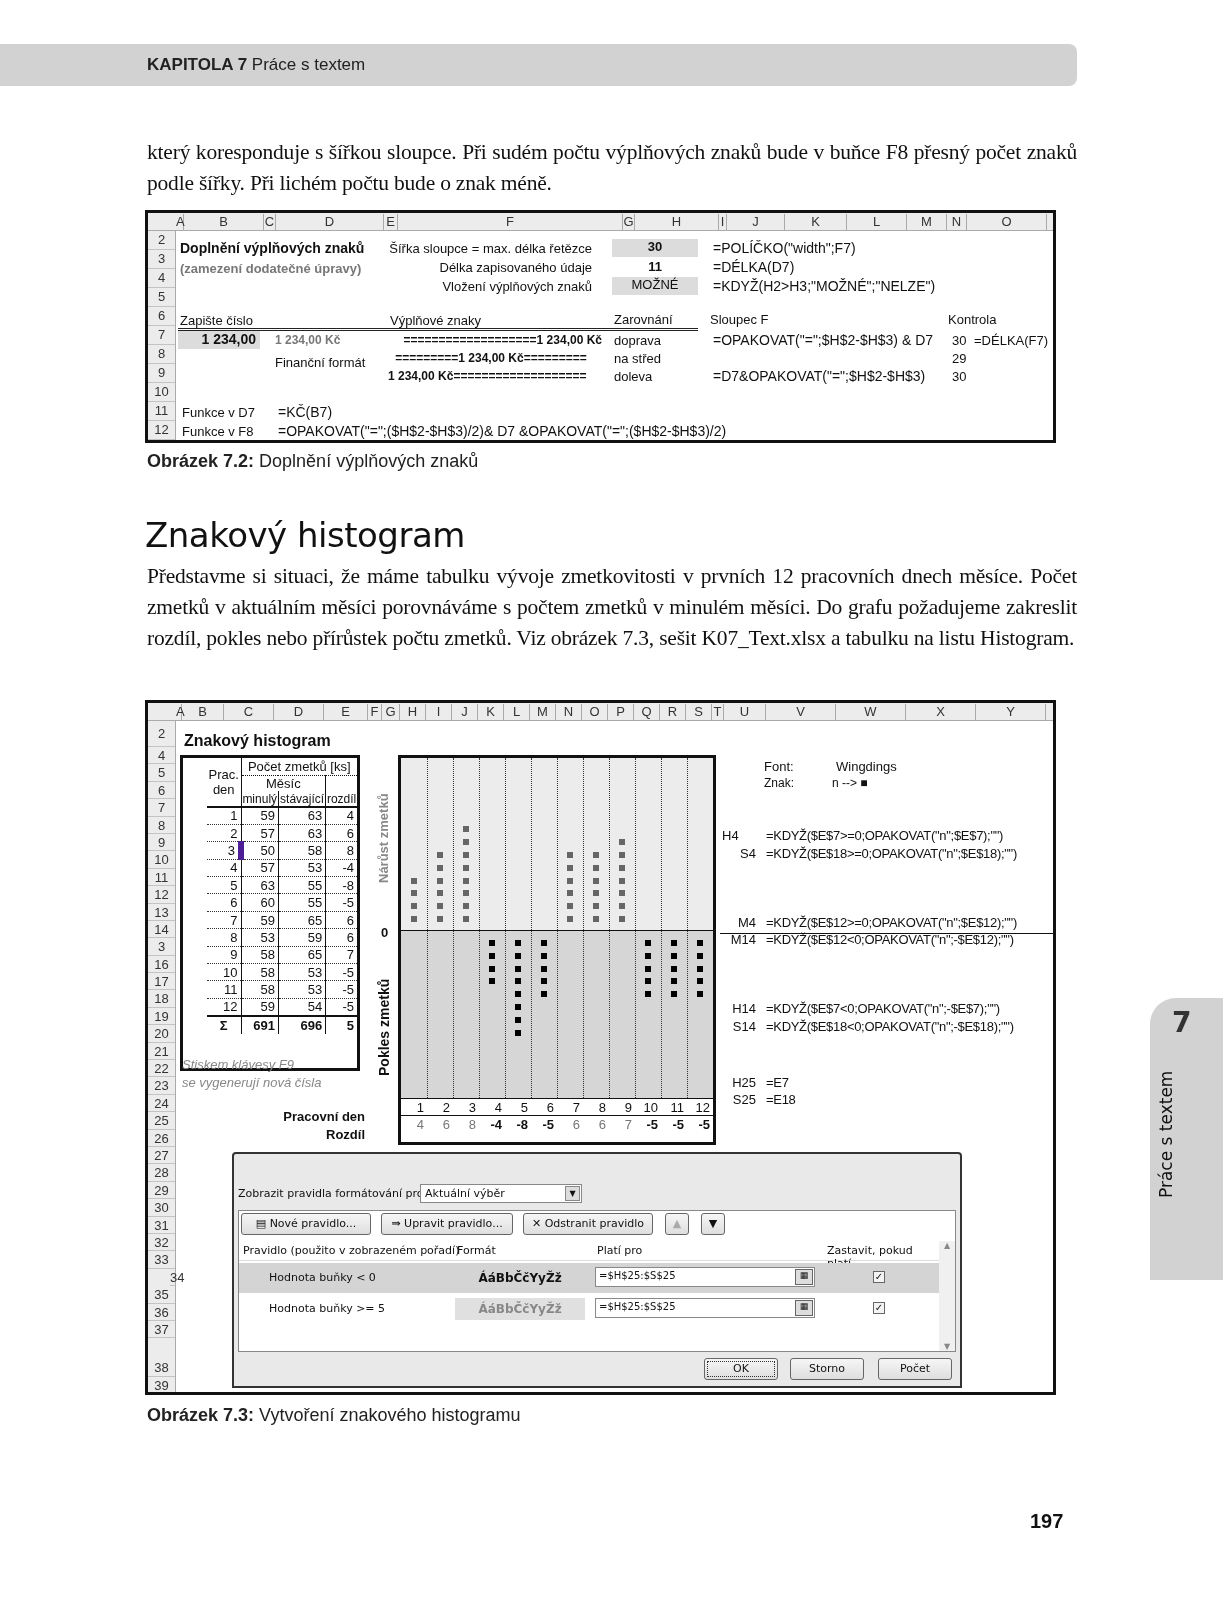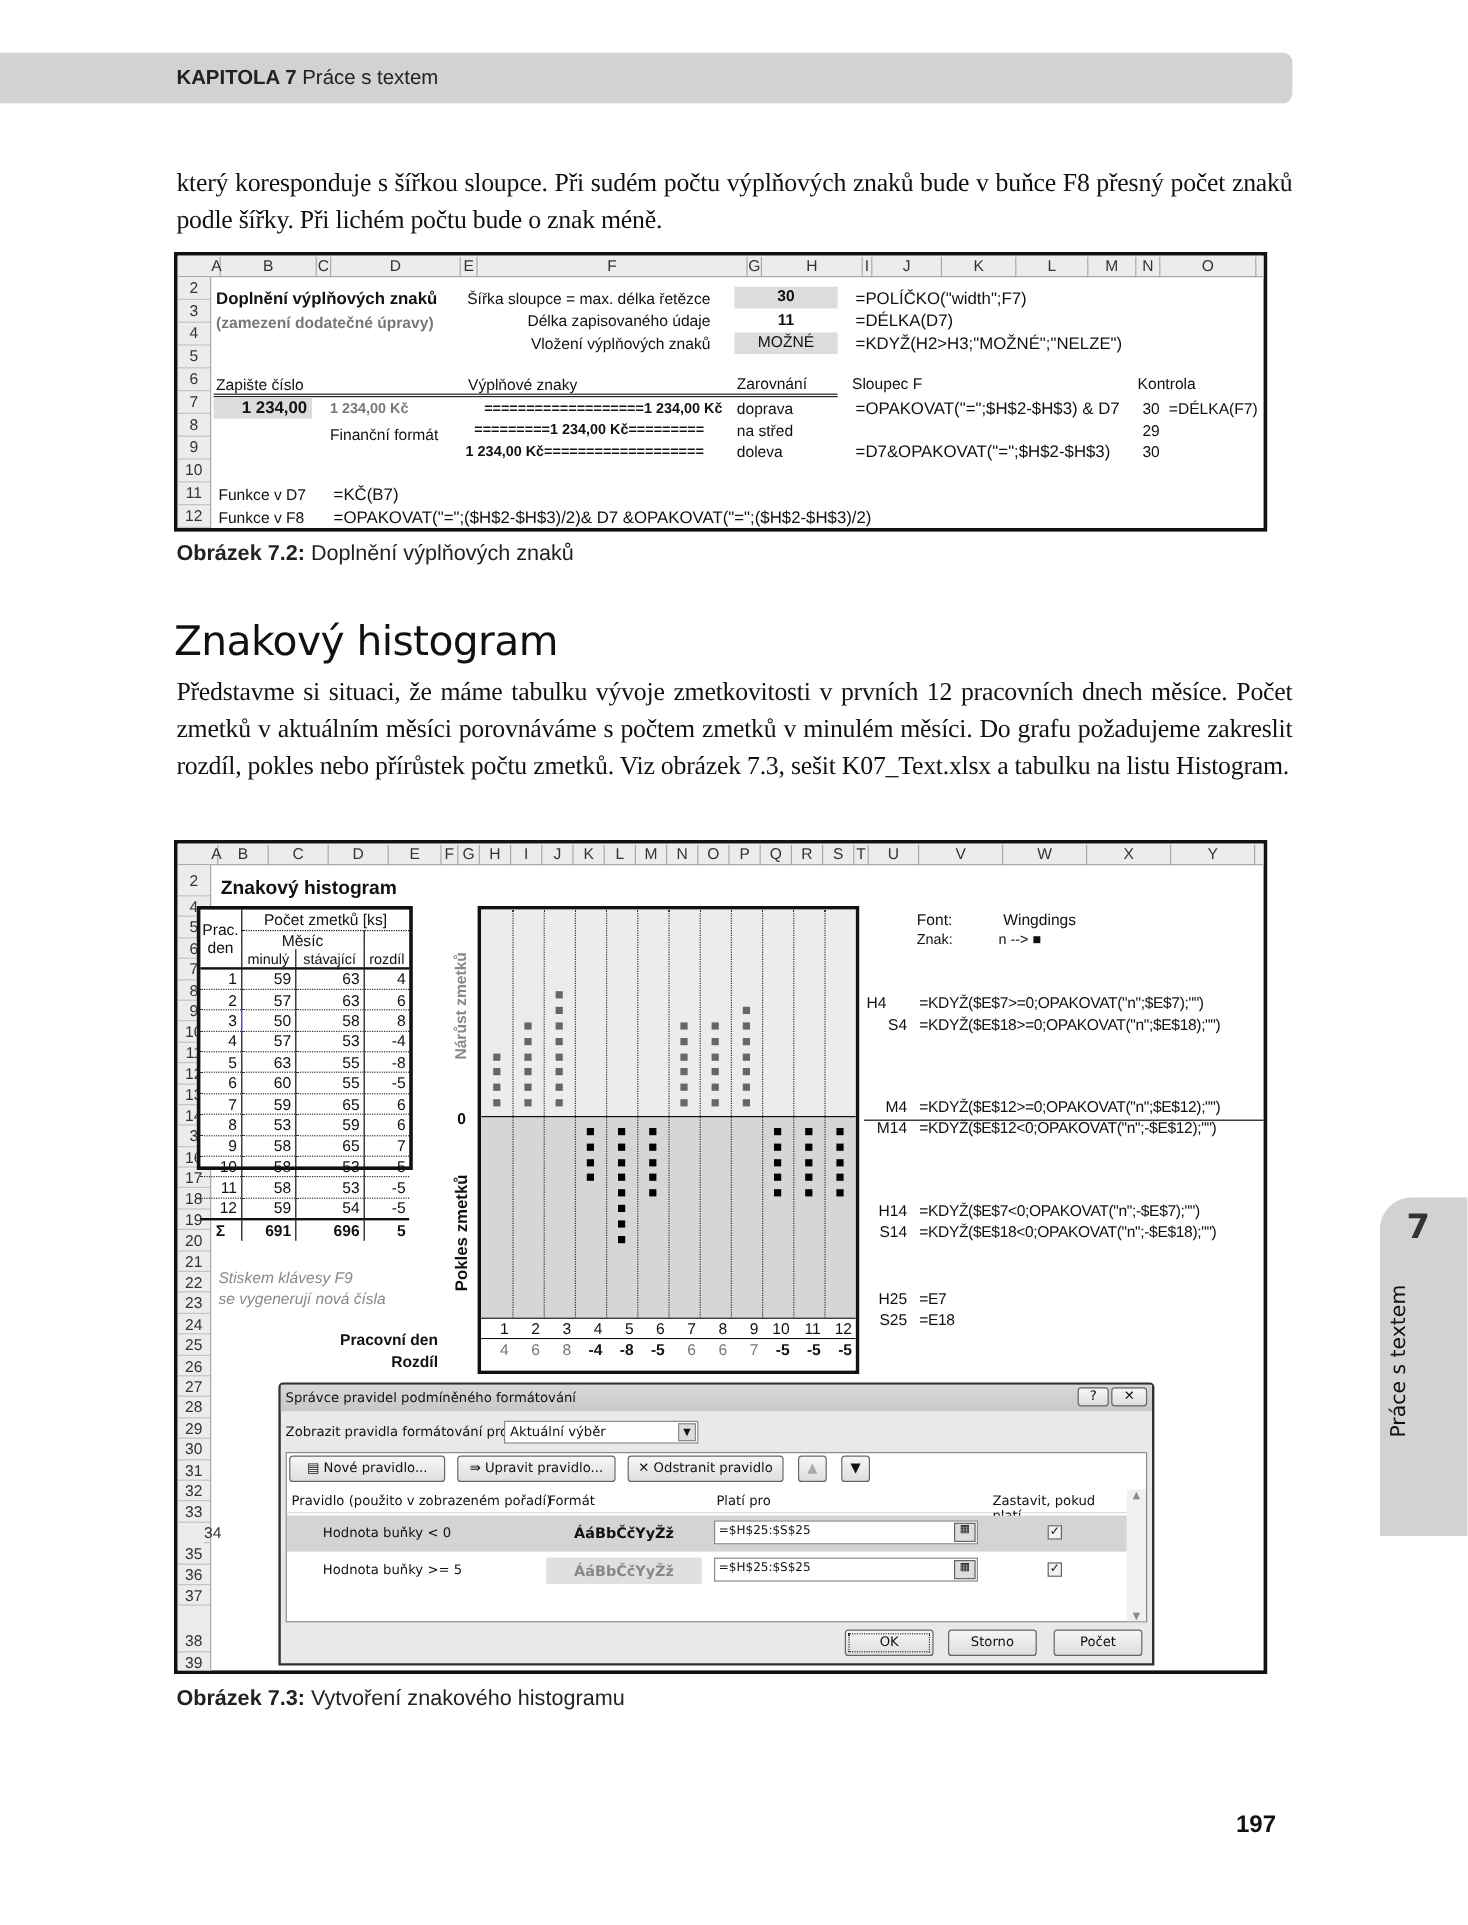--- a/index.html
+++ b/index.html
@@ -202,21 +202,21 @@
       <div style="height: 17.4px; line-height: 17px; margin-left: 22px;">34</div>
       <div style="height: 17.4px; line-height: 17px;">35</div>
       <div style="height: 17.4px; line-height: 17px;">36</div>
       <div style="height: 17.4px; line-height: 17px;">37</div>
       <div style="height: 17.4px; line-height: 17px; margin-top: 21px;">38</div>
       <div style="height: 17.4px; line-height: 17px;">39</div>
     </div>
 
   <div class="cell b" style="left:36px; top:29px; font-size:16px;">Znakový histogram</div>
 
-  <div class="htable" style="left:16px; top:52px; width:180px; height:220px;">
+  <div class="htable" style="left:32px; top:52px; width:180px; height:316px;padding-left:24px;">
     <table id="htbl" style="width:100%;">
         <tbody>
           <tr style="height:17px;">
             <td rowspan="3" style="text-align:center;border-right:1px solid #111;width:34px;line-height:15px;"><span>Prac.</span><br><span>den</span></td>
             <td colspan="3" style="text-align:center;border-bottom:1px dotted #111;">Počet zmetků [ks]</td>
           </tr>
           <tr style="height:16px;">
             <td colspan="2" style="text-align:center;">Měsíc</td>
             <td style="border-left:1px solid #111;"></td>
           </tr>
@@ -232,21 +232,21 @@
             <td style="text-align:right;padding-right:3px;border-left:1px solid #111;">4</td>
           </tr>
           <tr style="height:17.4px;border-bottom:1px dotted #333;">
             <td style="text-align:right;padding-right:3px;">2</td>
             <td style="text-align:right;padding-right:3px;border-left:1px solid #111;">57</td>
             <td style="text-align:right;padding-right:3px;border-left:1px solid #111;">63</td>
             <td style="text-align:right;padding-right:3px;border-left:1px solid #111;">6</td>
           </tr>
           <tr style="height:17.4px;border-bottom:1px dotted #333;">
             <td style="text-align:right;padding-right:3px;">3</td>
-            <td style="text-align:right;padding-right:3px;border-left:1px solid #4c1d95;">50</td>
+            <td style="text-align:right;padding-right:3px;border-left:6px solid #4c1d95;">50</td>
             <td style="text-align:right;padding-right:3px;border-left:1px solid #111;">58</td>
             <td style="text-align:right;padding-right:3px;border-left:1px solid #111;">8</td>
           </tr>
           <tr style="height:17.4px;border-bottom:1px dotted #333;">
             <td style="text-align:right;padding-right:3px;">4</td>
             <td style="text-align:right;padding-right:3px;border-left:1px solid #111;">57</td>
             <td style="text-align:right;padding-right:3px;border-left:1px solid #111;">53</td>
             <td style="text-align:right;padding-right:3px;border-left:1px solid #111;">-4</td>
           </tr>
           <tr style="height:17.4px;border-bottom:1px dotted #333;">
@@ -450,25 +450,20 @@
       <div class="cell" style="position: absolute; left: 574px; top: 372px; width: 34px; text-align: right; font-size: 13px;">H25</div>
       <div class="cell" style="position: absolute; left: 618px; top: 372px; font-size: 13px; letter-spacing: -0.3px;">=E7</div>
       <div class="cell" style="position: absolute; left: 574px; top: 389px; width: 34px; text-align: right; font-size: 13px;">S25</div>
       <div class="cell" style="position: absolute; left: 618px; top: 389px; font-size: 13px; letter-spacing: -0.3px;">=E18</div>
     </div>
   <div style="position:absolute; left:572px; top:230px; width:336px; border-top:1px solid #111;"></div>
 
 </div>
 
 <div class="dlg">
-  <div class="dlg-title">
-    <span>Správce pravidel podmíněného formátování</span>
-    <span class="btn" style="right:36px; top:2px; width:26px; height:16px; line-height:14px;">?</span>
-    <span class="btn" style="right:4px; top:2px; width:30px; height:16px; line-height:14px;">✕</span>
-  </div>
   <div style="position:absolute; left:4px; top:33px;">Zobrazit pravidla formátování pro:</div>
   <div style="position:absolute; left:186px; top:30px; width:162px; height:19px; border:1px solid #888; background:#fff; padding:2px 4px;">
     <span>Aktuální výběr</span>
     <span style="position:absolute; right:1px; top:1px; width:15px; height:15px; border:1px solid #888; background:#ddd; font-size:8px; text-align:center; line-height:14px;">▼</span>
   </div>
   <div style="position:absolute; left:4px; top:56px; width:718px; height:142px; border:1px solid #888; background:#fff;">
     <div class="btn" style="left:2px; top:2px; width:130px;"><span>▤ </span><span>Nové pravidlo...</span></div>
     <div class="btn" style="left:142px; top:2px; width:132px;"><span>⇛ </span><span>Upravit pravidlo...</span></div>
     <div class="btn" style="left:284px; top:2px; width:130px;"><span>✕ </span><span>Odstranit pravidlo</span></div>
     <div class="btn" style="left:426px; top:2px; width:24px; color:#aaa;"><span>▲</span></div>

